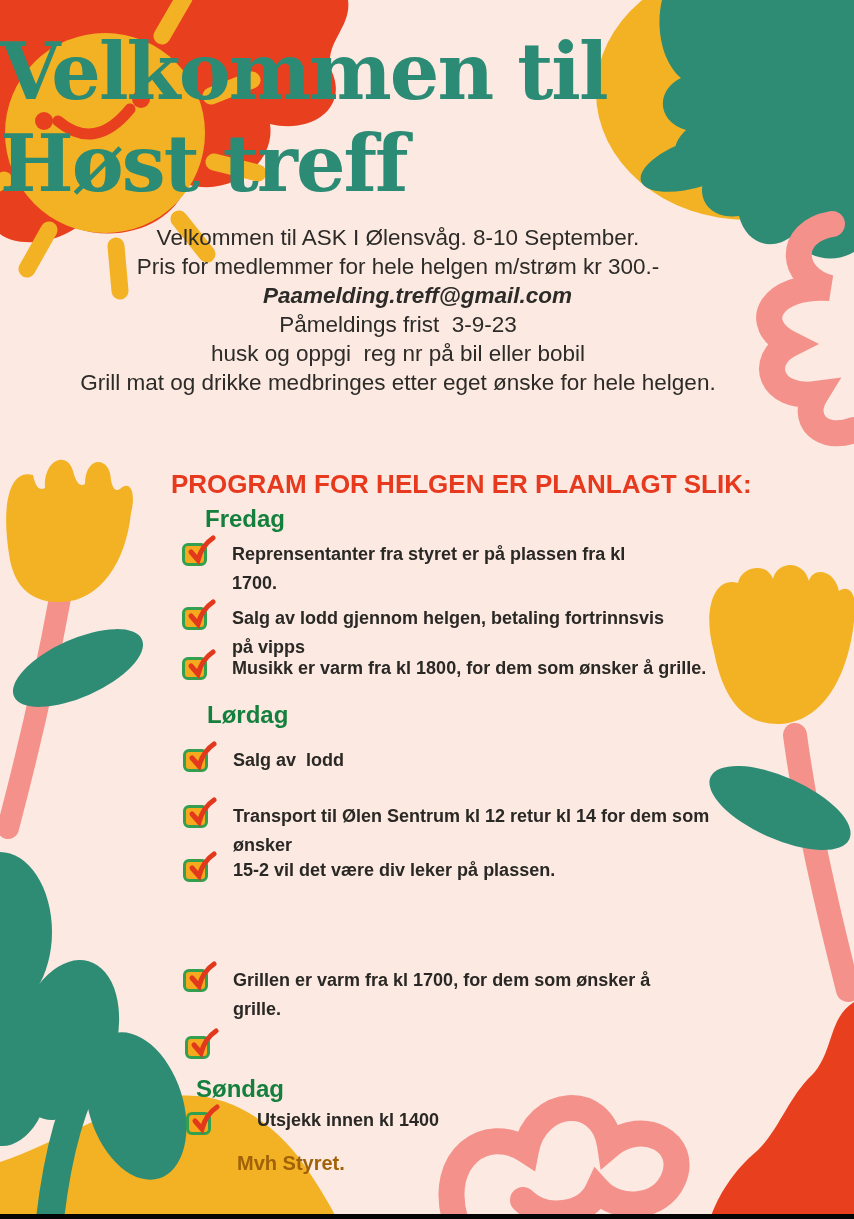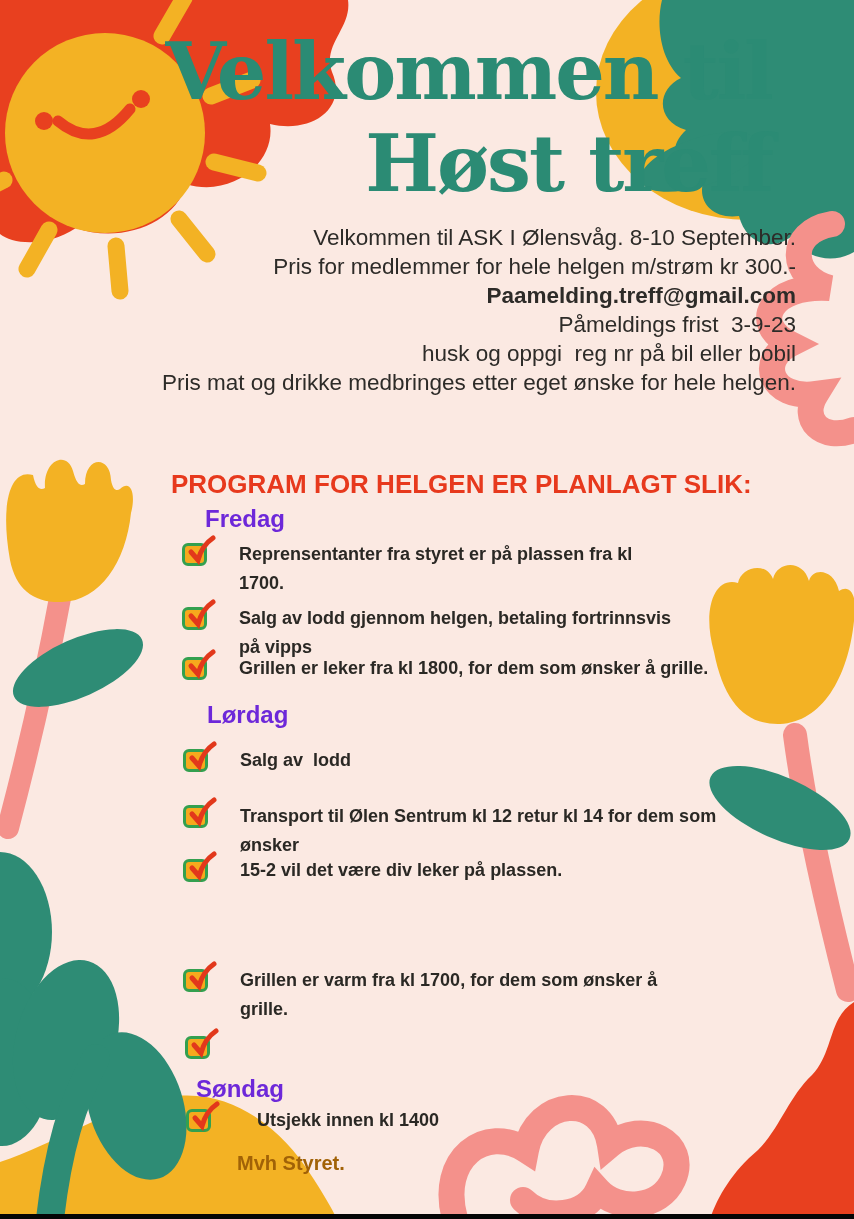--- a/index.html
+++ b/index.html
@@ -8,47 +8,47 @@
     width:854px;height:1219px;
     margin:0 auto;
     background:var(--bg,#FBE9E2);
     overflow:hidden;
     font-family:"Liberation Sans",sans-serif;
   }
   .decor{position:absolute;left:0;top:0;z-index:0;pointer-events:none;}
 
   .title{
     position:absolute;left:0;top:26px;width:772px;z-index:2;
-    margin:0;text-align:right;
+    margin:0;text-align:left;
     font-family:"DejaVu Serif",serif;font-weight:700;
     font-size:78px;line-height:92px;letter-spacing:-2px;
     color:var(--teal,#2B8B74);
   }
   .intro{
     position:absolute;left:0;top:223px;width:796px;z-index:2;
-    text-align:right;color:var(--ink,#2D2B28);
+    text-align:center;color:var(--ink,#2D2B28);
     font-size:22.5px;line-height:29px;
   }
   .intro div{white-space:pre-wrap;}
-  .intro .email{font-weight:700;margin-left:39px;}
+  .intro .email{font-weight:700;font-style:italic;margin-left:39px;}
   .intro .ital{}
 
   .prog-head{
     position:absolute;left:171px;top:469px;z-index:2;
     color:var(--red,#E7391D);
     font-size:26px;font-weight:700;letter-spacing:0px;
   }
   .day{
-    position:absolute;z-index:2;color:#6d28d9;
+    position:absolute;z-index:2;color:#15803d;
     font-size:24px;font-weight:700;
   }
   .row{
-    position:absolute;z-index:2;display:flex;align-items:flex-start;gap:32px;
-  }
-  .row.indent2{gap:46px;}
+    position:absolute;z-index:2;display:flex;align-items:flex-start;gap:25px;
+  }
+  .row.indent2{gap:46px;align-items:flex-end;}
   .itxt{
     color:#2A2824;font-size:18px;font-weight:700;line-height:29px;
     white-space:pre-wrap;
   }
   .cbx{
     position:relative;flex:0 0 auto;margin-top:3px;
     width:25px;height:23px;box-sizing:border-box;
     background:var(--cbyellow,#F6A91D);
     border:3px solid var(--cbgreen,#33A04F);
     border-radius:6px;
@@ -125,21 +125,21 @@
   </svg>
 
   <h1 class="title"><span>Velkommen til</span><br><span>Høst treff</span></h1>
 
   <div class="intro">
     <div>Velkommen til ASK I Ølensvåg. 8-10 September.</div>
     <div>Pris for medlemmer for hele helgen m/strøm kr 300.-</div>
     <div class="email">Paamelding.treff@gmail.com</div>
     <div class="ital">Påmeldings frist  3-9-23</div>
     <div class="ital">husk og oppgi  reg nr på bil eller bobil</div>
-    <div>Pris mat og drikke medbringes etter eget ønske for hele helgen.</div>
+    <div>Grill mat og drikke medbringes etter eget ønske for hele helgen.</div>
   </div>
 
   <div class="prog-head">PROGRAM FOR HELGEN ER PLANLAGT SLIK:</div>
 
   <div class="day" style="left:205px;top:505px">Fredag</div>
 
   <div class="row" style="left:182px;top:540px">
     <span class="cbx">
         <svg width="30" height="30" viewBox="0 0 30 30">
           <path d="M5 15 L12 23 C15 12 21 5 27 1" stroke="#E2381B" stroke-width="5" fill="none" stroke-linecap="round"></path>
@@ -156,21 +156,21 @@
       </span>
     <span class="itxt">Salg av lodd gjennom helgen, betaling fortrinnsvis
 på vipps</span>
   </div>
   <div class="row" style="left:182px;top:654px">
     <span class="cbx">
         <svg width="30" height="30" viewBox="0 0 30 30">
           <path d="M5 15 L12 23 C15 12 21 5 27 1" stroke="#E2381B" stroke-width="5" fill="none" stroke-linecap="round"></path>
         </svg>
       </span>
-    <span class="itxt">Grillen er leker fra kl 1800, for dem som ønsker å grille.</span>
+    <span class="itxt">Musikk er varm fra kl 1800, for dem som ønsker å grille.</span>
   </div>
 
   <div class="day" style="left:207px;top:701px">Lørdag</div>
 
   <div class="row" style="left:183px;top:746px">
     <span class="cbx">
         <svg width="30" height="30" viewBox="0 0 30 30">
           <path d="M5 15 L12 23 C15 12 21 5 27 1" stroke="#E2381B" stroke-width="5" fill="none" stroke-linecap="round"></path>
         </svg>
       </span>

